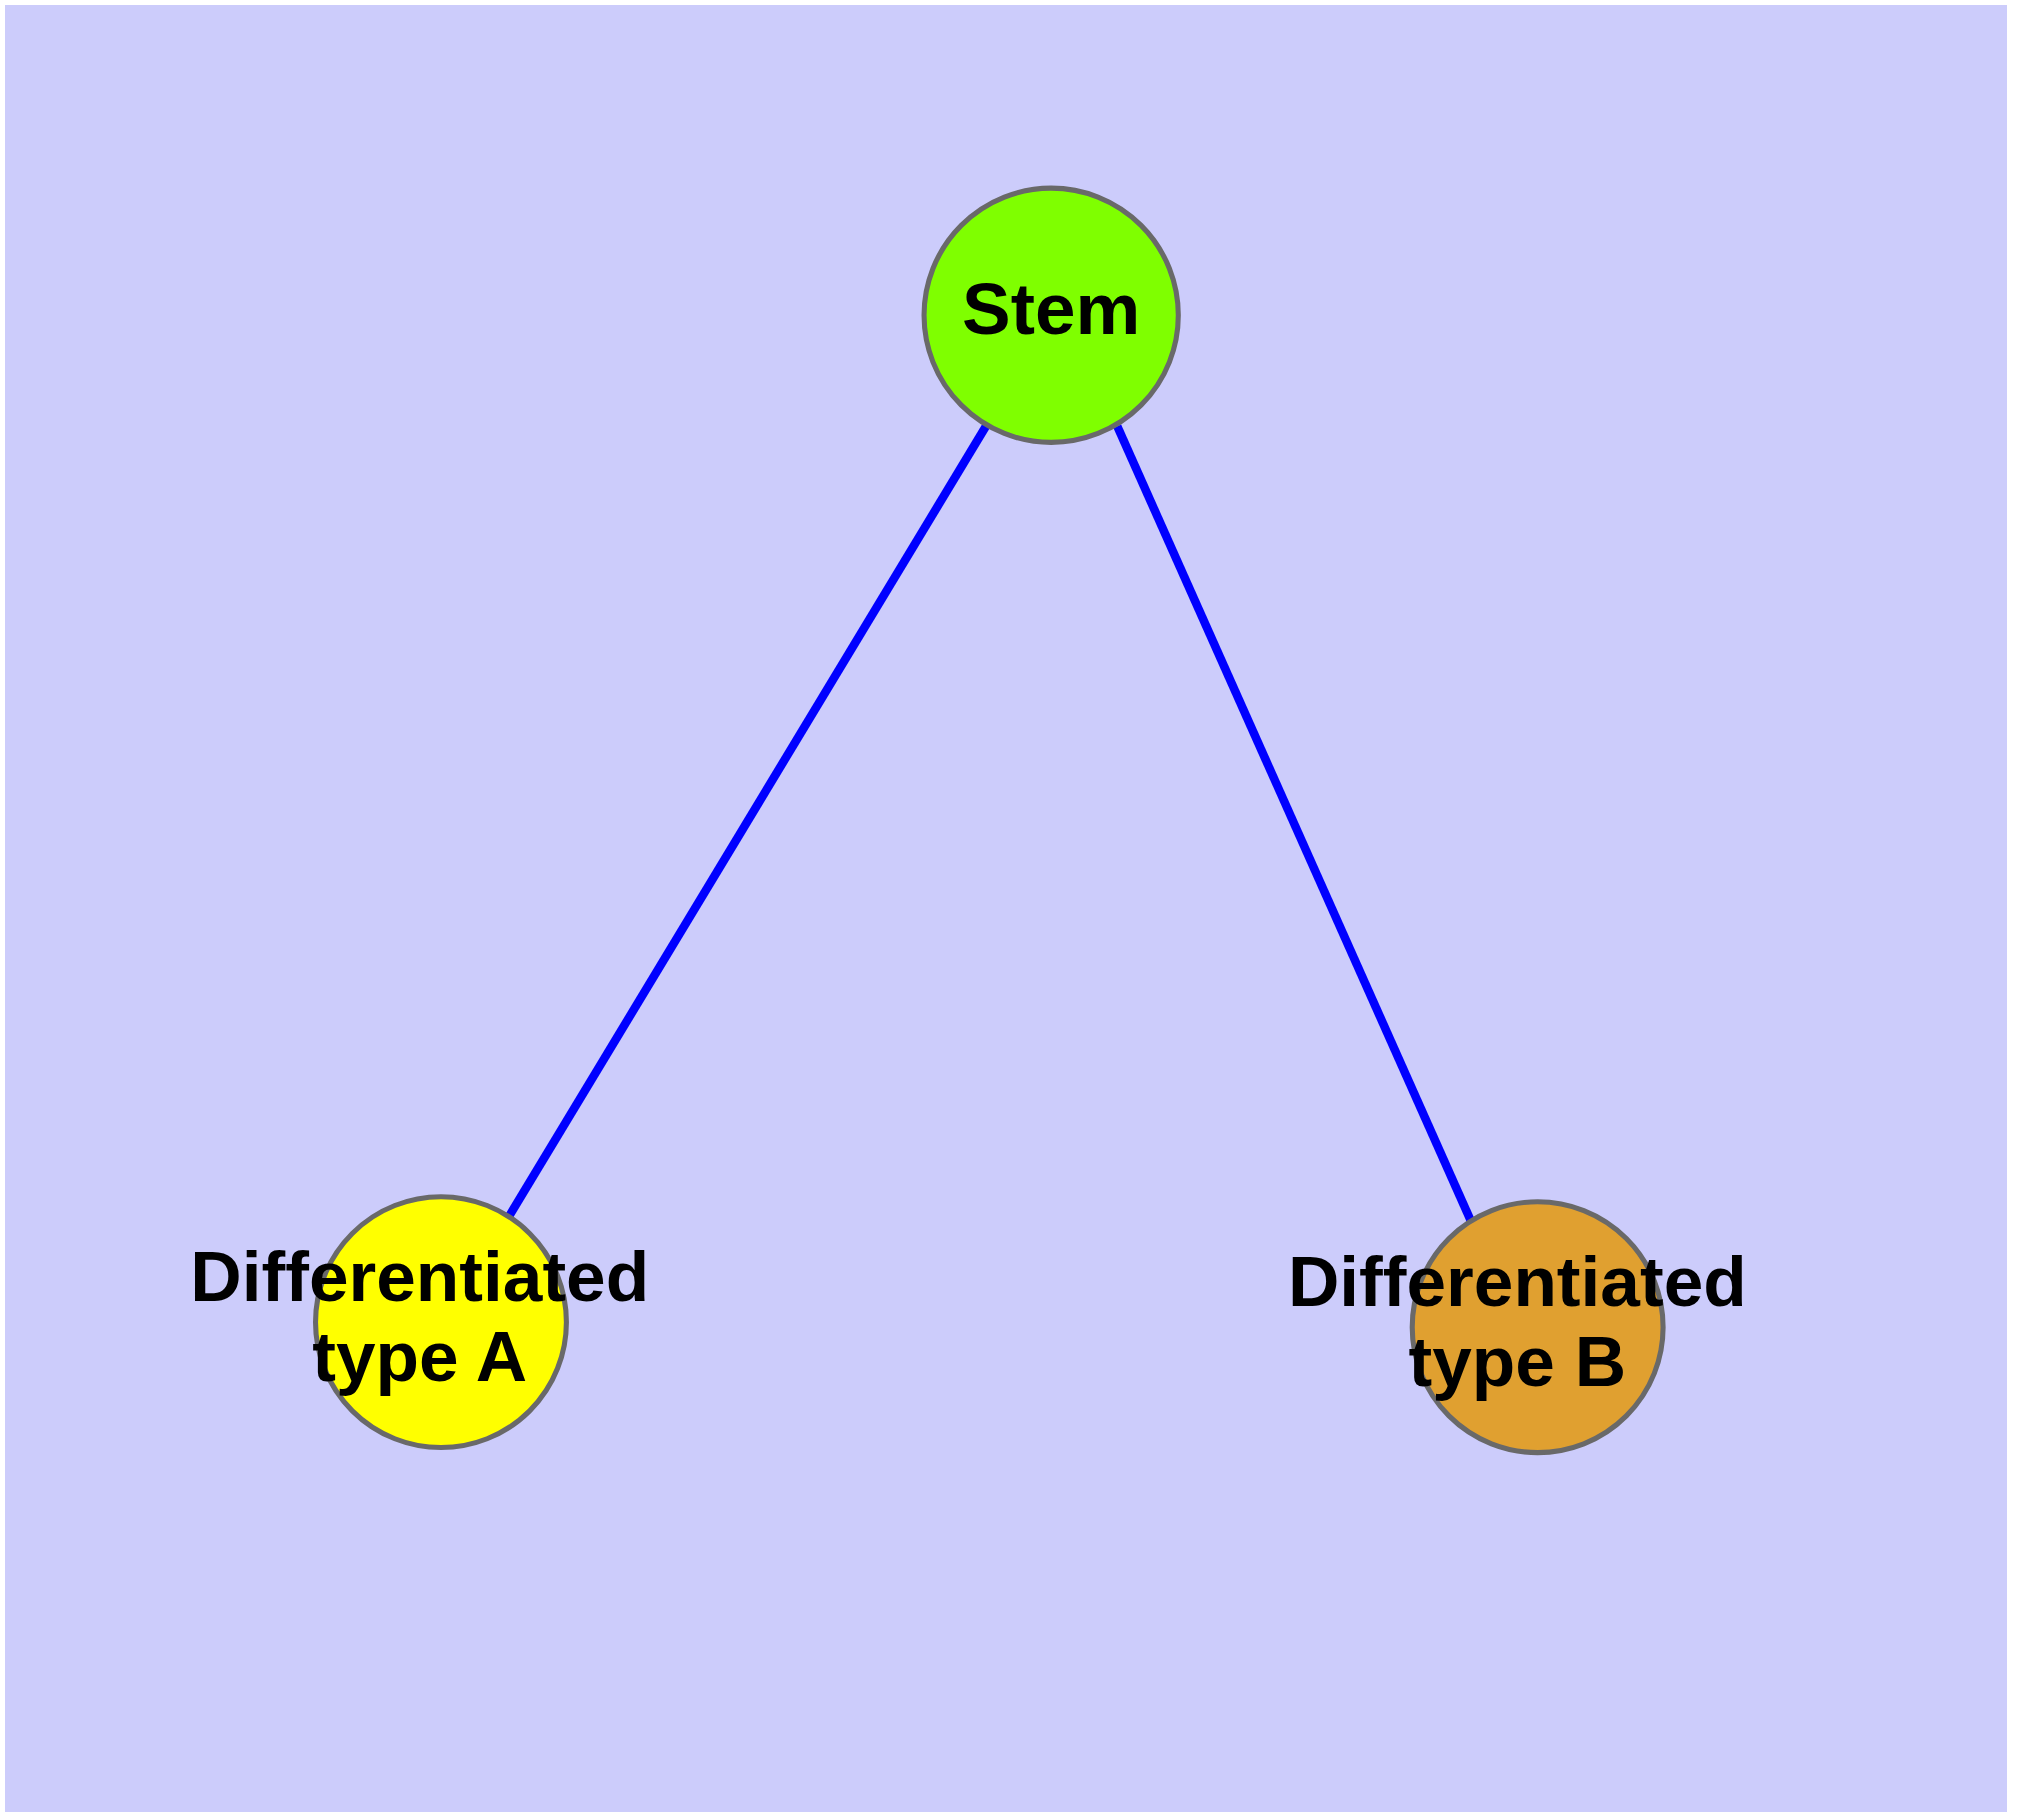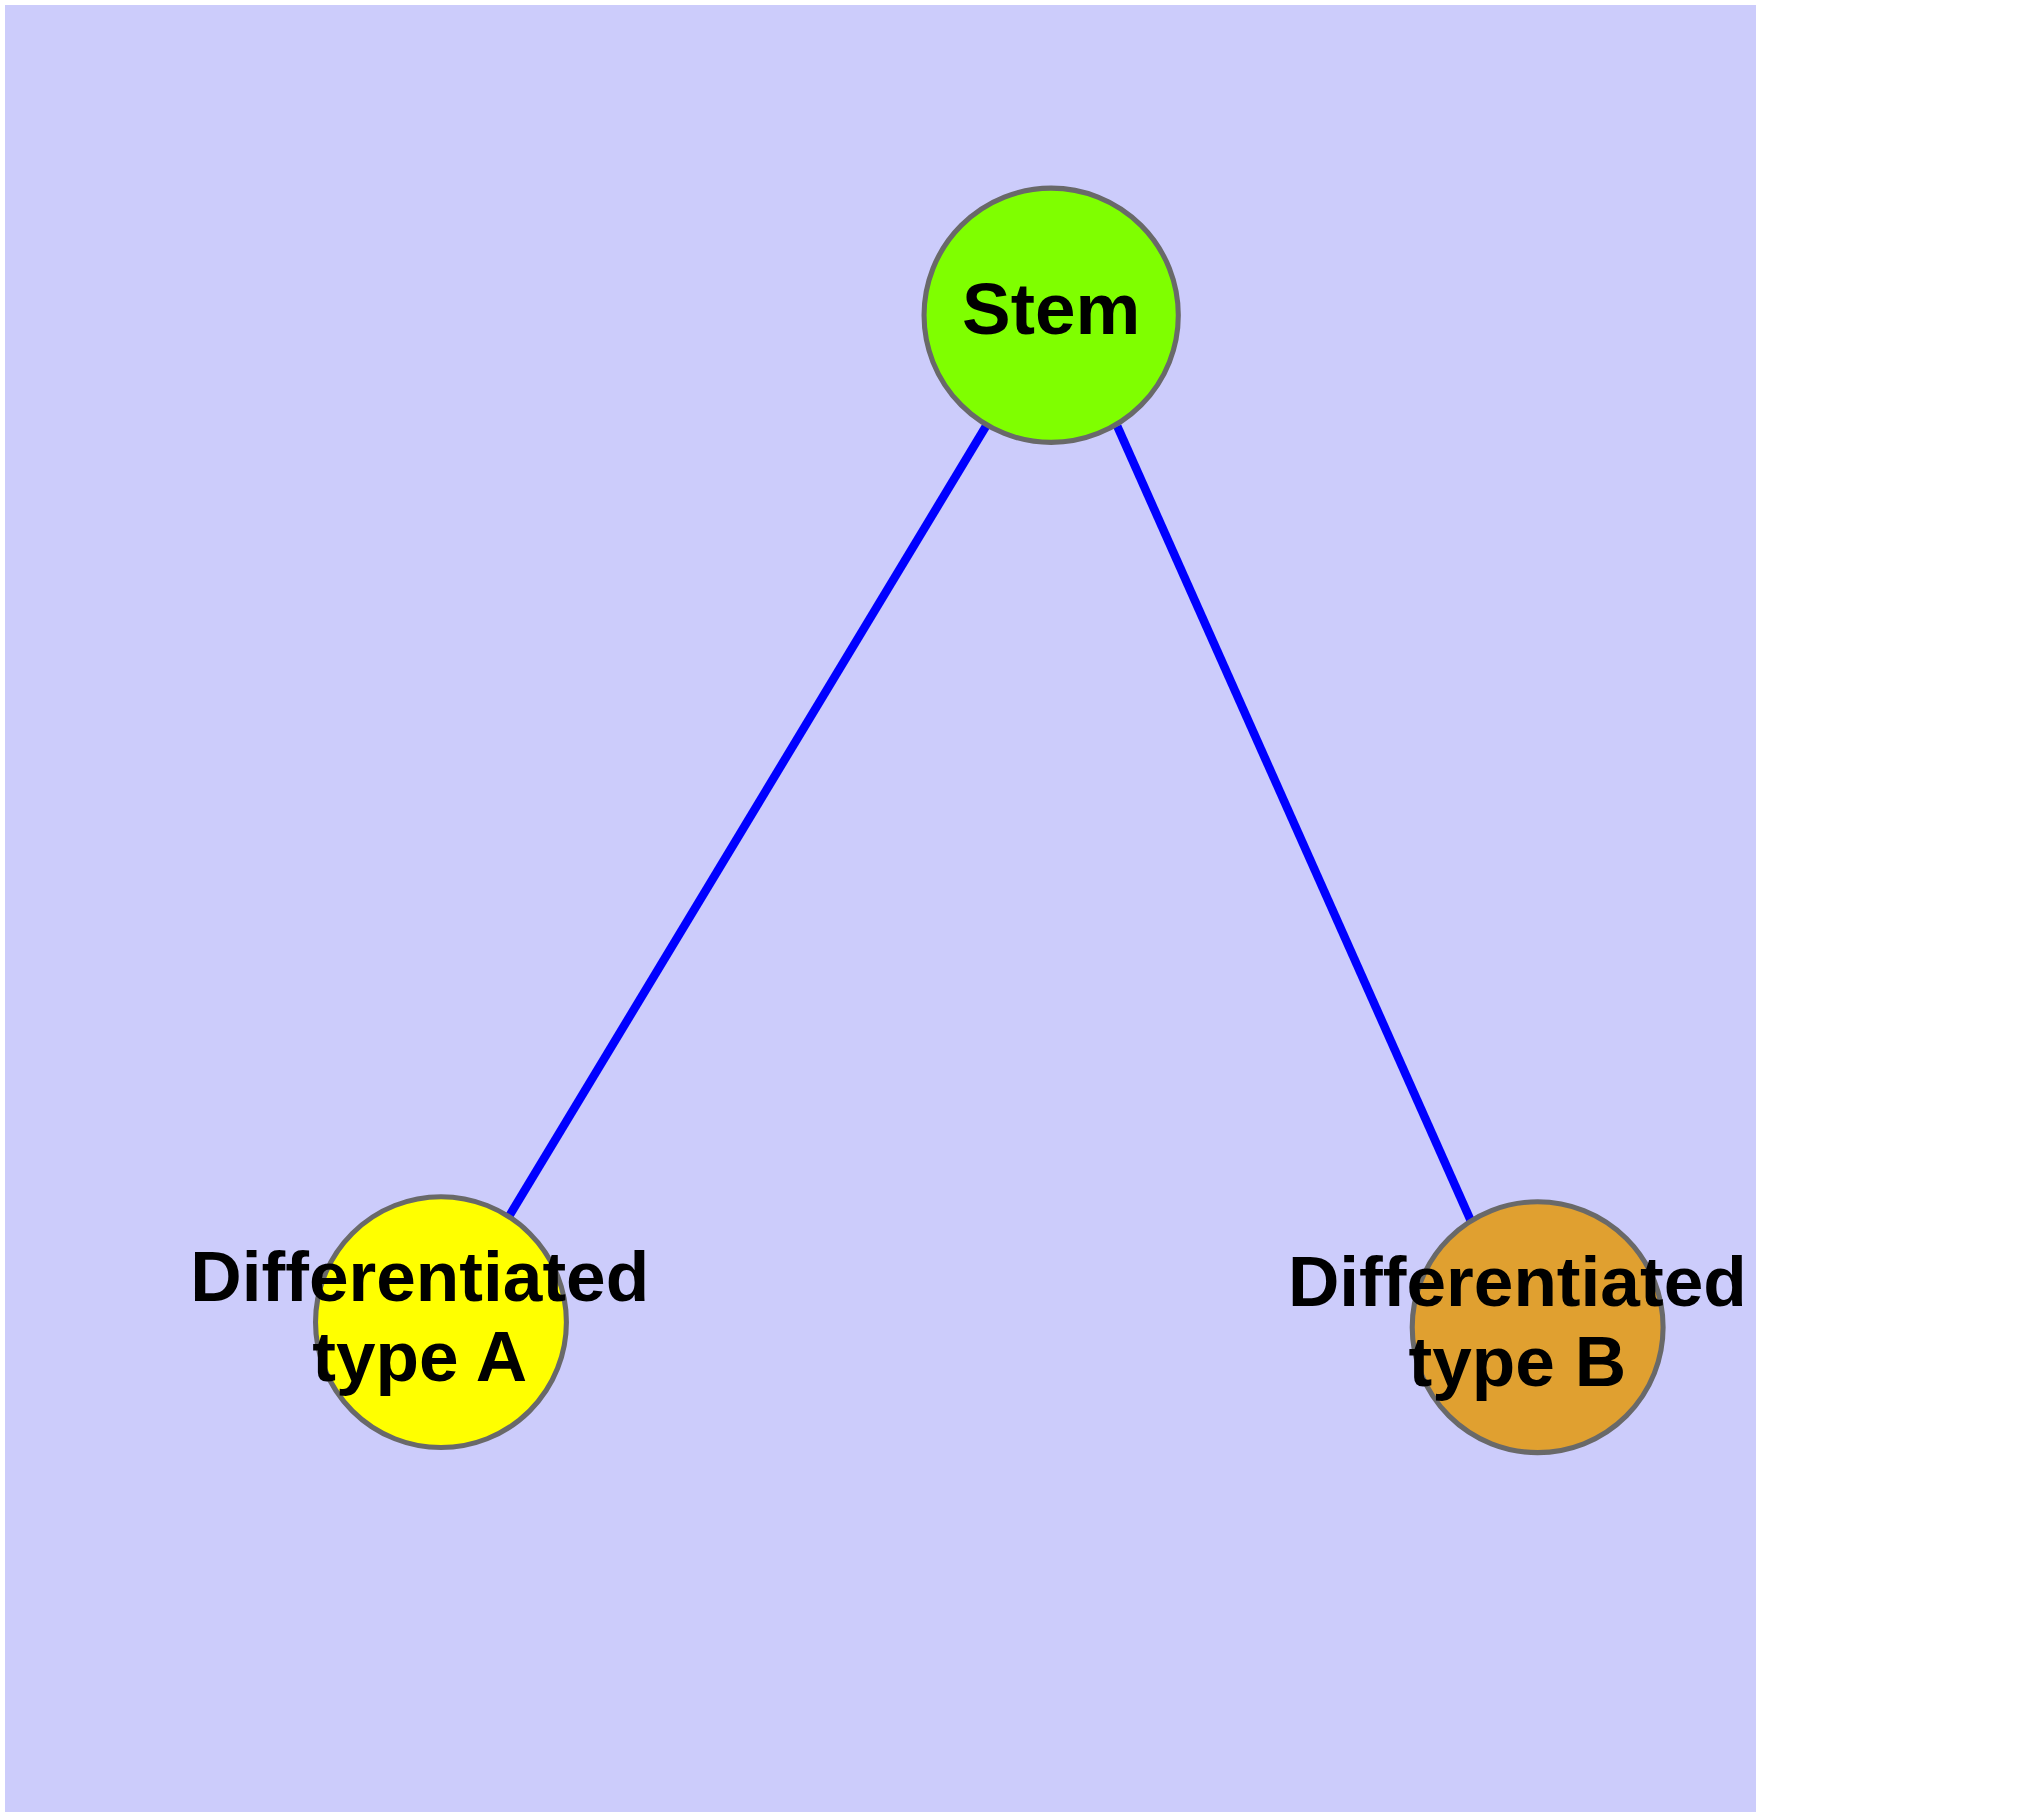--- a/index.html
+++ b/index.html
@@ -2,21 +2,21 @@
 <html style="font-size:13.6px"><head>
 <meta charset="utf-8">
 <style>
   html, body {
     margin: 0;
     padding: 0;
     background: #ffffff;
   }
   #stage {
     position: relative;
-    width: 1756px;
+    width: 2007px;
     height: 1812px;
     background: #ffffff;
     overflow: hidden;
     font-family: "Liberation Sans", "DejaVu Sans", sans-serif;
   }
   #canvas {
     position: absolute;
     left: 5.1px;
     top: 5.1px;
     width: 2015px;

